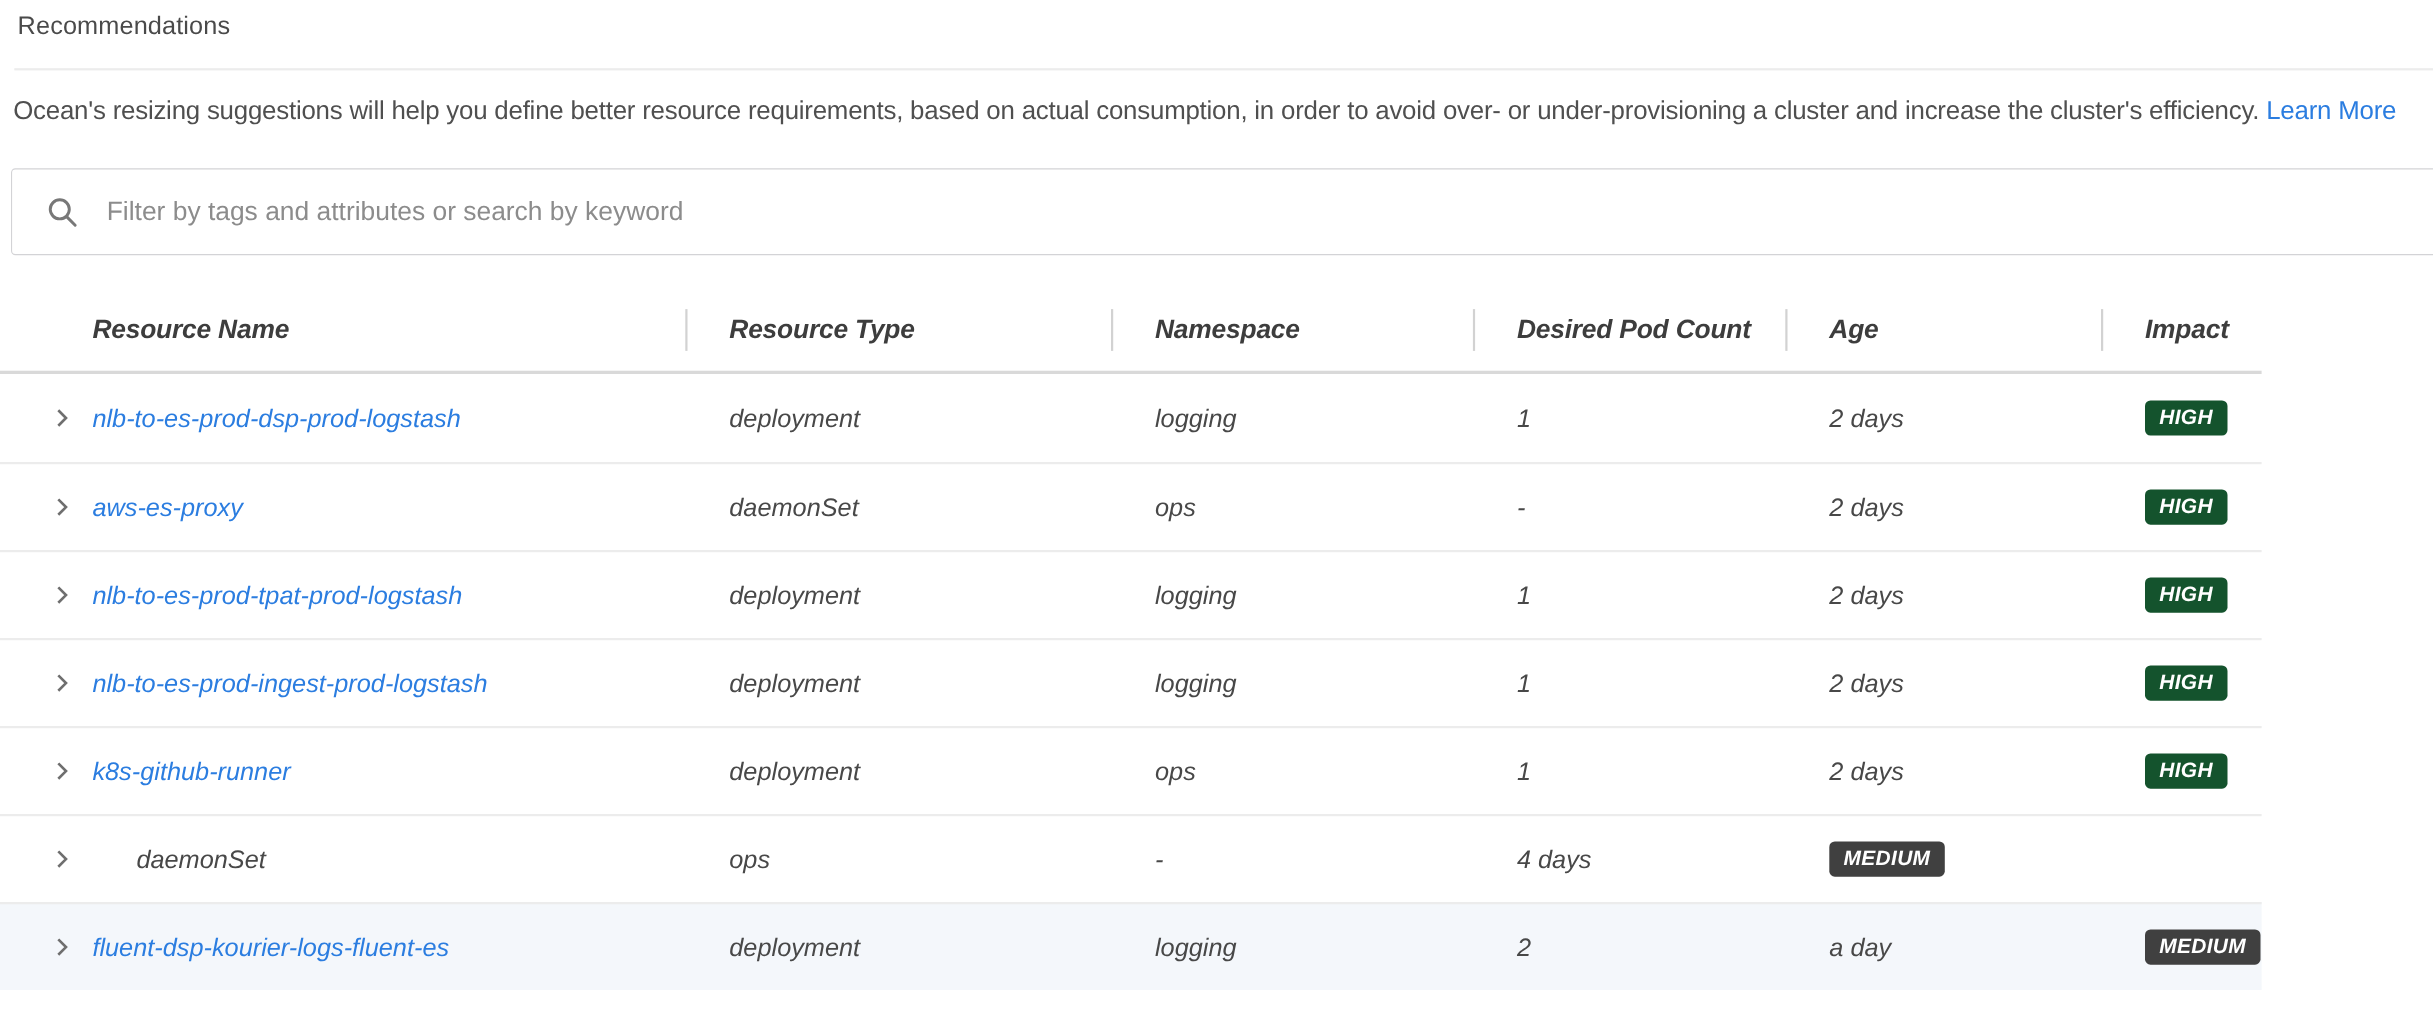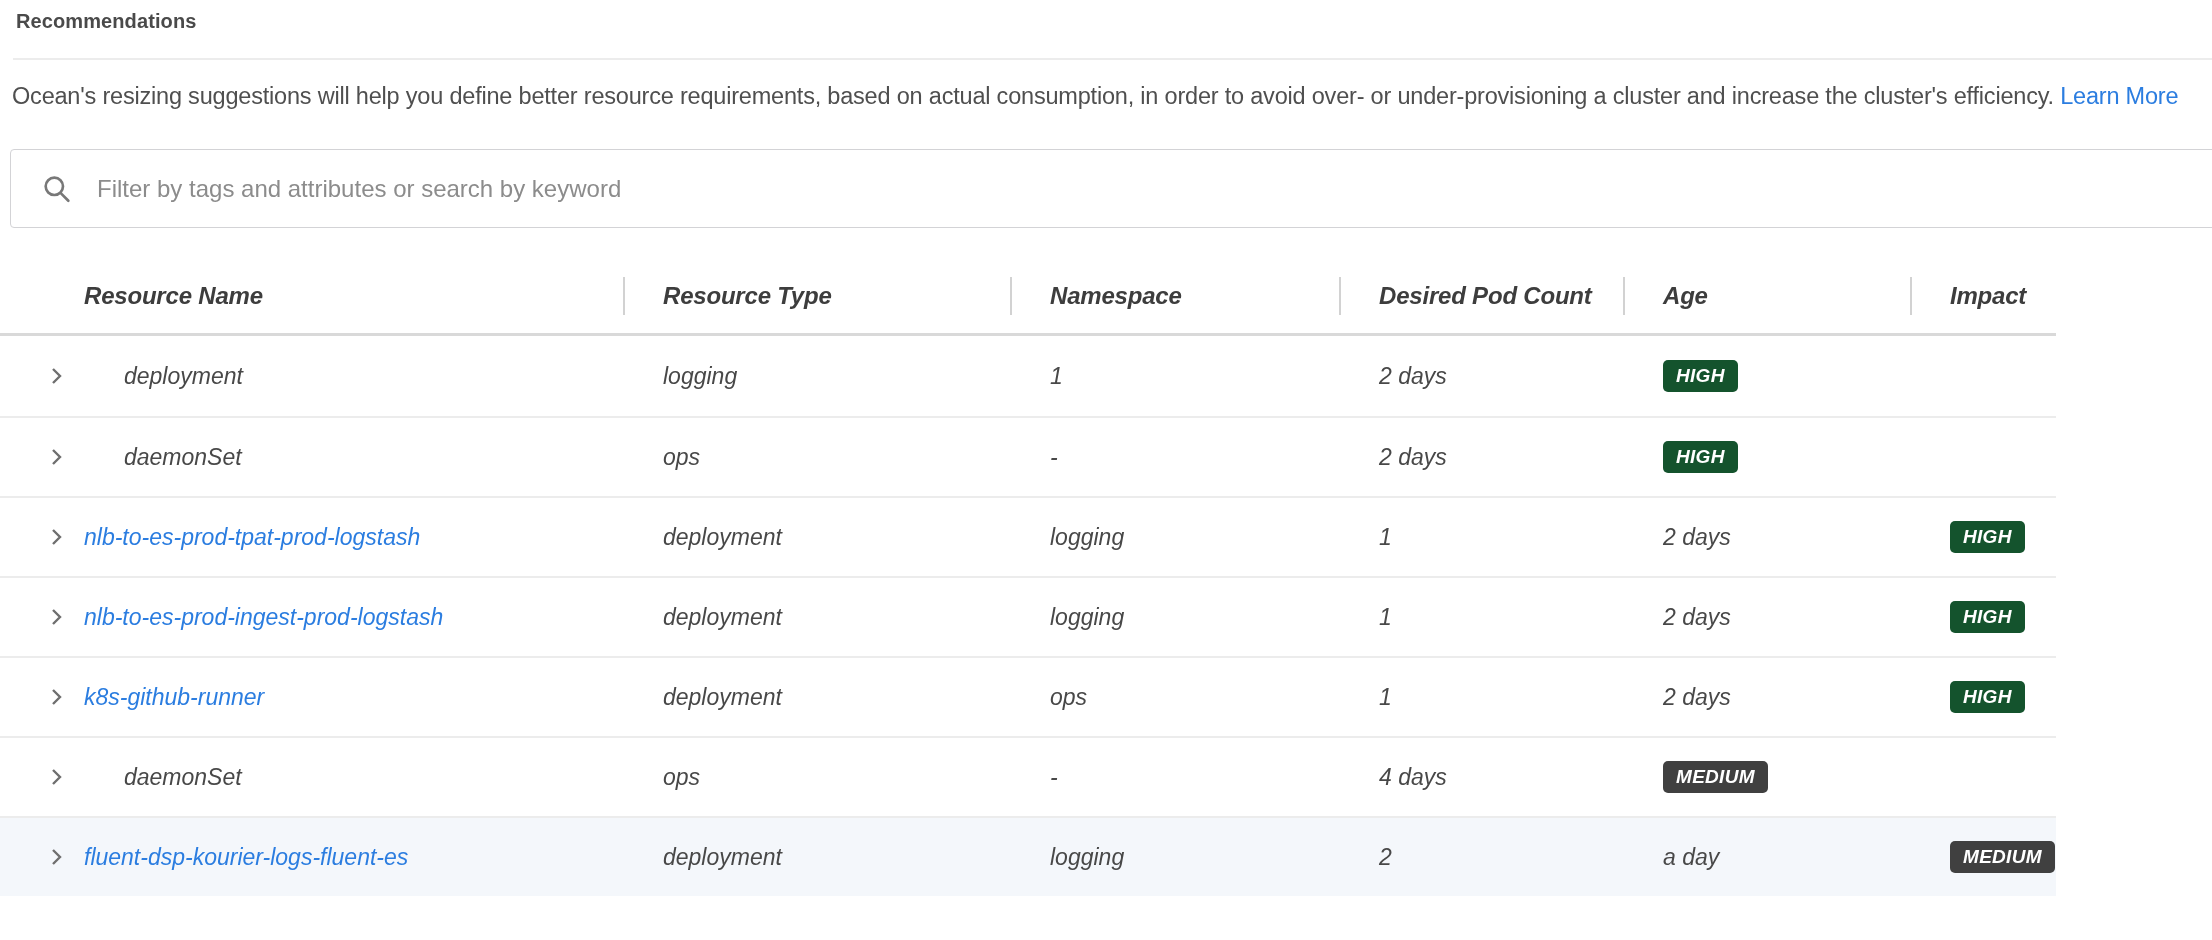--- a/index.html
+++ b/index.html
@@ -7,22 +7,22 @@
   body {
     font-family: "Liberation Sans", "DejaVu Sans", sans-serif;
     color: #4a4a4a;
     position: relative;
   }
   .page { width: 2212px; height: 940px; overflow: hidden; }
 
   
   .page-title {
     margin: 10px 0 0 16px;
-    font-size: 20px;
-    font-weight: 700;
+    font-size: 23px;
+    font-weight: 400;
     color: #4a4a4a;
     letter-spacing: 0.1px;
   }
   .title-divider {
     height: 2px;
     background: #ececec;
     margin: 25px 0 0 13px;
   }
 
   
@@ -153,36 +153,42 @@
     </div>
     <div class="tbody" id="tbody">
   <div class="trow">
     <div class="cell c-chev">
       <span class="chev">
         <svg width="24" height="24" viewBox="0 0 24 24" fill="none" stroke="#6f6f6f" stroke-width="2.4">
           <polyline points="9 5 16 12 9 19"></polyline>
         </svg>
       </span>
     </div>
-    <div class="cell pad">deployment</div>
-    <div class="cell pad">logging</div>
-    <div class="cell pad">1</div>
-    <div class="cell pad">2 days</div>
-    <div class="cell pad">
-      <span class="badge badge-high">HIGH</span>
-    </div>
-  </div>
-
-  <div class="trow">
-    <div class="cell c-chev">
-      <span class="chev">
-        <svg width="24" height="24" viewBox="0 0 24 24" fill="none" stroke="#6f6f6f" stroke-width="2.4">
-          <polyline points="9 5 16 12 9 19"></polyline>
-        </svg>
-      </span>
+    <div class="cell">
+      <a class="res-link">nlb-to-es-prod-dsp-prod-logstash</a>
+    </div>
+    <div class="cell pad">deployment</div>
+    <div class="cell pad">logging</div>
+    <div class="cell pad">1</div>
+    <div class="cell pad">2 days</div>
+    <div class="cell pad">
+      <span class="badge badge-high">HIGH</span>
+    </div>
+  </div>
+
+  <div class="trow">
+    <div class="cell c-chev">
+      <span class="chev">
+        <svg width="24" height="24" viewBox="0 0 24 24" fill="none" stroke="#6f6f6f" stroke-width="2.4">
+          <polyline points="9 5 16 12 9 19"></polyline>
+        </svg>
+      </span>
+    </div>
+    <div class="cell">
+      <a class="res-link">aws-es-proxy</a>
     </div>
     <div class="cell pad">daemonSet</div>
     <div class="cell pad">ops</div>
     <div class="cell pad">-</div>
     <div class="cell pad">2 days</div>
     <div class="cell pad">
       <span class="badge badge-high">HIGH</span>
     </div>
   </div>
 

